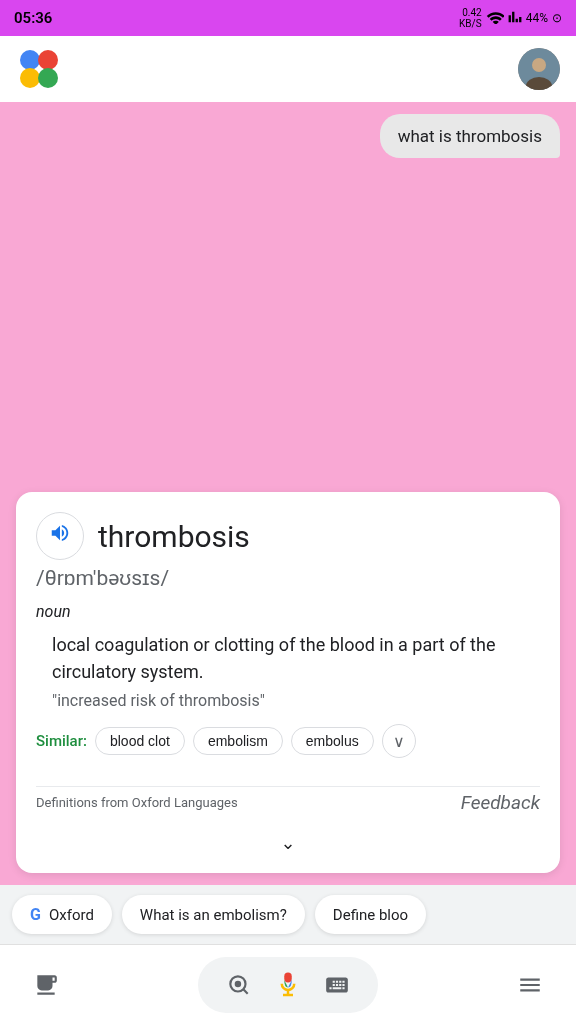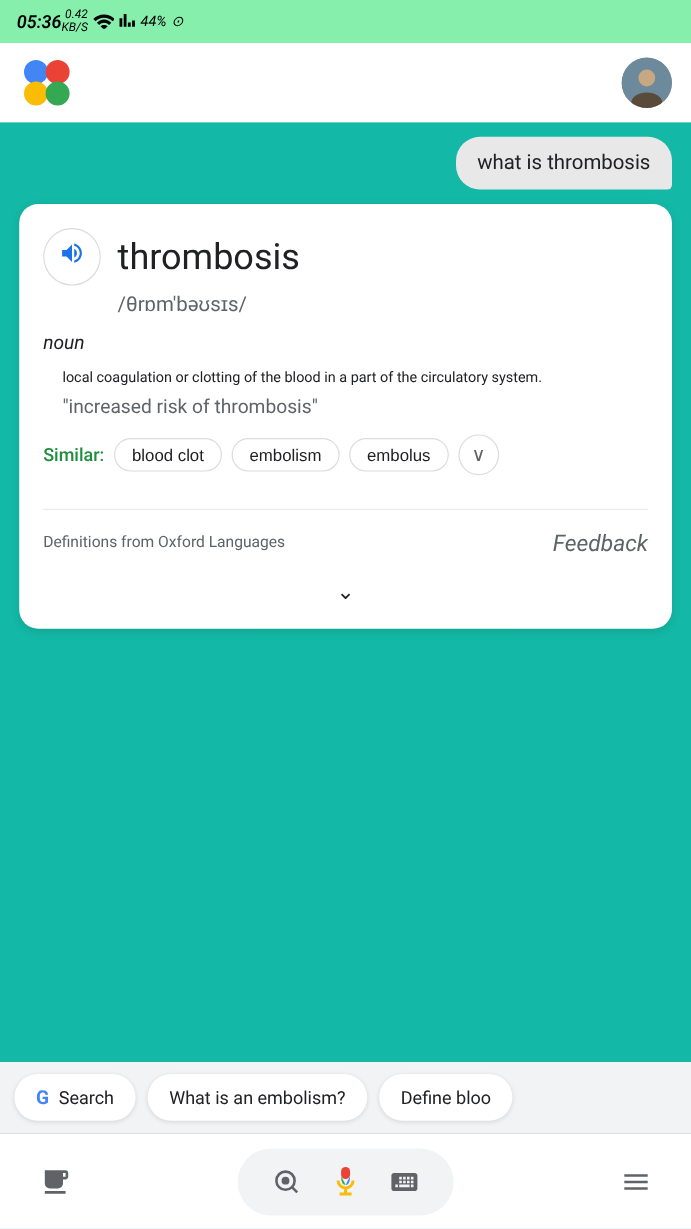--- a/index.html
+++ b/index.html
@@ -9,27 +9,26 @@
       min-height: 1024px;
       background: #f8f8f8;
       font-family: 'Roboto', Arial, sans-serif;
       display: flex;
       flex-direction: column;
       overflow: hidden;
     }
 
     
     .status-bar {
-      background: #86efac;
-      display: flex;
-      justify-content: flex-start;
+      background: #d946ef;
+      display: flex;
+      justify-content: space-between;
       align-items: center;
       padding: 6px 14px;
       height: 36px;
-      font-style: italic;
     }
     .status-time {
       font-size: 15px;
       font-weight: 600;
       color: #000;
     }
     .status-icons {
       display: flex;
       align-items: center;
       gap: 4px;
@@ -59,25 +58,26 @@
       overflow: hidden;
       display: flex;
       align-items: center;
       justify-content: center;
     }
     .user-avatar svg { width: 42px; height: 42px; }
 
     
     .chat-area {
       flex: 1;
-      background: #14b8a6;
+      background: #f9a8d4;
       padding: 12px 16px;
       display: flex;
       flex-direction: column;
       gap: 12px;
+      justify-content: space-between;
     }
 
     
     .user-message {
       align-self: flex-end;
       background: #e8e8e8;
       border-radius: 20px 20px 4px 20px;
       padding: 12px 18px;
       font-size: 17px;
       color: #202124;
@@ -113,33 +113,32 @@
     .speaker-icon {
       color: #1a73e8;
       font-size: 22px;
     }
     .word-text {
       font-size: 30px;
       font-weight: 400;
       color: #202124;
     }
     .phonetic {
-      font-size: 17px;
-      color: #5f6368;
-      margin-left: 62px;
+      font-size: 21px;
+      color: #5f6368;
       margin-bottom: 12px;
     }
     .part-of-speech {
       font-style: italic;
       font-size: 16px;
       color: #202124;
       margin-bottom: 10px;
     }
     .definition-text {
-      font-size: 12px;
+      font-size: 18px;
       color: #202124;
       line-height: 1.5;
       padding-left: 16px;
       margin-bottom: 6px;
     }
     .example-text {
       font-size: 16px;
       color: #5f6368;
       padding-left: 16px;
       margin-bottom: 14px;
@@ -175,21 +174,21 @@
       justify-content: center;
       cursor: pointer;
       background: #fff;
       font-size: 16px;
       color: #5f6368;
     }
     .card-footer {
       display: flex;
       justify-content: space-between;
       align-items: center;
-      padding-top: 16px;
+      padding-top: 4px;
       border-top: 1px solid #e8eaed;
       margin-bottom: 10px;
     }
     .footer-source {
       font-size: 13px;
       color: #5f6368;
     }
     .feedback-link {
       font-size: 19px;
       color: #5f6368;
@@ -376,21 +375,21 @@
   </div>
 
 </div>
 
 <div class="suggestions-row">
 
   <div class="suggestion-chip">
     <span class="g-logo-small">
       <span class="g-blue">G</span>
     </span>
-    <span>Search</span>
+    <span>Oxford</span>
   </div>
 
   <div class="suggestion-chip">
     <span>What is an embolism?</span>
   </div>
 
   <div class="suggestion-chip">
     <span>Define bloo</span>
   </div>
 </div>

